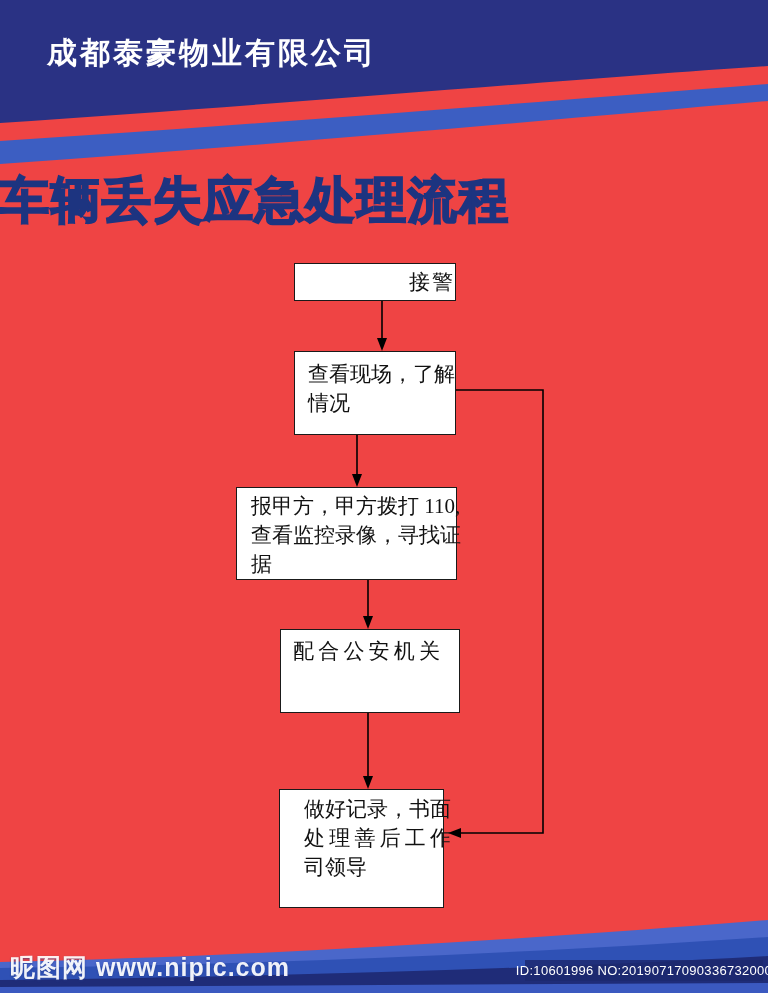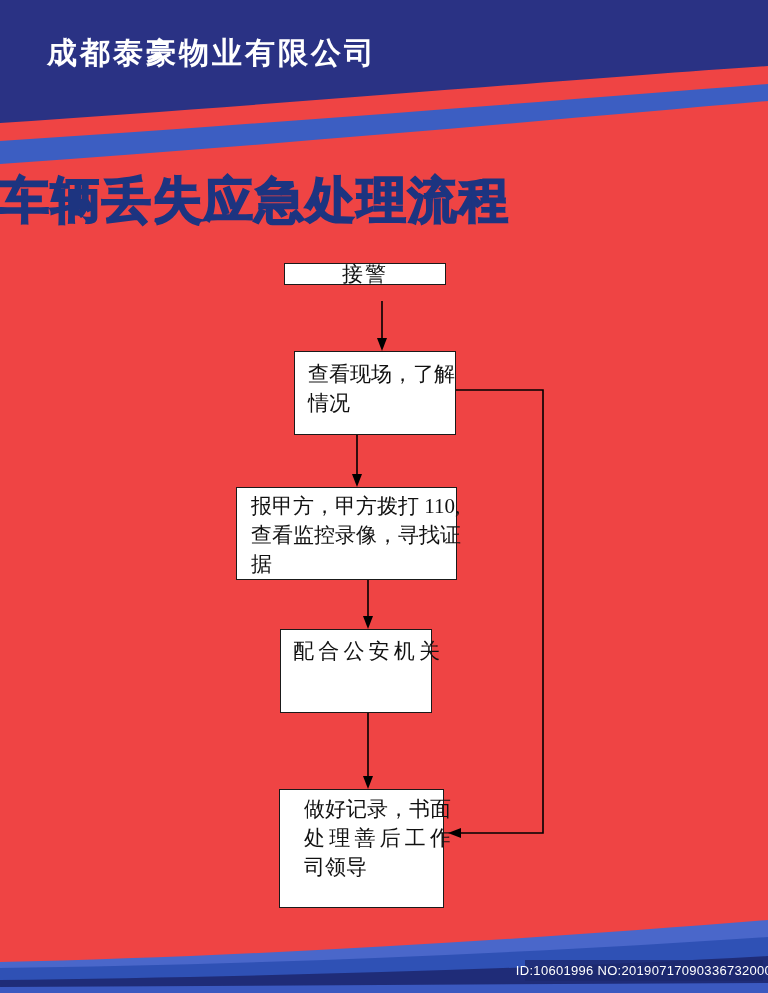--- a/index.html
+++ b/index.html
@@ -25,25 +25,25 @@
 
   
   .connector-svg{position:absolute;left:0;top:0;width:768px;height:993px;display:block;}
   .flow-box{
     position:absolute;background:#ffffff;border:1.6px solid #1a1a1a;
     box-sizing:border-box;color:#111111;
     font-family:"Liberation Serif","DejaVu Serif",serif;
     font-size:21px;line-height:29px;
   }
   .flow-box .bline{white-space:nowrap;}
-  .box-1{left:284px;top:263px;width:162px;height:22px;
-         display:flex;align-items:center;justify-content:center;letter-spacing:2px;}
+  .box-1{left:294px;top:263px;width:162px;height:38px;
+         display:flex;align-items:center;justify-content:flex-end;letter-spacing:2px;}
   .box-2{left:294px;top:351px;width:162px;height:84px;padding:8px 0 8px 13px;}
   .box-3{left:236px;top:487px;width:221px;height:93px;padding:4px 0 0 14px;}
-  .box-4{left:280px;top:629px;width:152px;height:84px;padding:7px 4px 0 12px;text-align:right;}
+  .box-4{left:280px;top:629px;width:180px;height:84px;padding:7px 4px 0 12px;}
   .box-5{left:279px;top:789px;width:165px;height:119px;padding:5px 0 0 24px;}
   .track-wide{letter-spacing:0.2em;}
 
   
   .footer-svg{position:absolute;left:0;top:868px;width:768px;height:125px;display:block;}
   .watermark{
     position:absolute;left:10px;top:951px;
     color:#ffffff;opacity:0.93;font-size:25px;font-weight:bold;letter-spacing:1px;
     text-shadow:0 1px 2px rgba(40,60,140,0.7);
     font-family:"Liberation Sans",sans-serif;white-space:nowrap;
@@ -117,17 +117,18 @@
     <div class="bline">司领导</div>
   </div>
 
   <svg class="footer-svg" viewBox="0 0 768 125" aria-hidden="true">
     <path d="M768,52 C520,72 240,89 0,94 L0,125 L768,125 Z" fill="#4a67ca"></path>
     <path d="M768,69 C520,86 240,97 0,100 L0,125 L768,125 Z" fill="#2f51b5"></path>
     <path d="M768,88 C520,102 240,109 0,112 L0,125 L768,125 Z" fill="#1f2c78"></path>
     <path d="M0,119 L768,115 L768,125 L0,125 Z" fill="#3b59c0"></path>
   </svg>
 
+  <div class="watermark">昵图网 www.nipic.com</div>
   <div class="id-badge">
     <span>ID:10601996 NO:20190717090336732000</span>
   </div>
 
 </div>
 
 </body></html>

